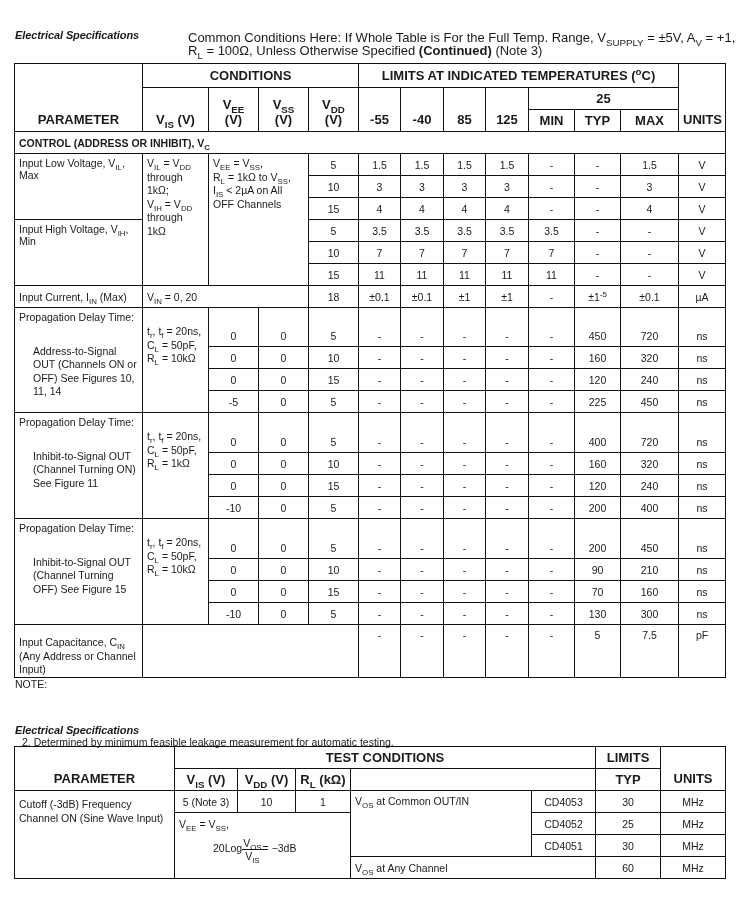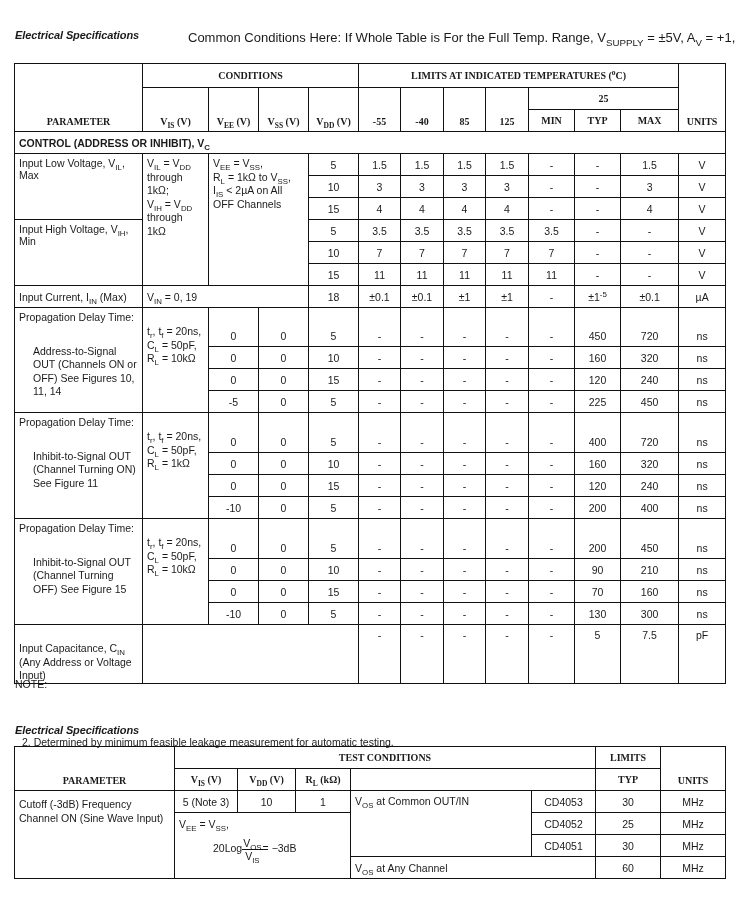--- a/index.html
+++ b/index.html
@@ -3,37 +3,38 @@
 <meta charset="utf-8">
 <style>
   html, body { margin: 0; padding: 0; background: #ffffff; }
   body { width: 742px; height: 922px; position: relative; overflow: hidden;
          font-family: "Liberation Sans", sans-serif; color: #1a1a1a; }
   .title { position: absolute; font-weight: bold; font-size: 11px; letter-spacing: -0.1px; font-style: italic; }
   .subtitle { position: absolute; font-size: 13px; line-height: 13px; }
   table.spec { position: absolute; border-collapse: collapse; table-layout: fixed;
                font-size: 10.5px; }
   table.spec td, table.spec th { border: 1.3px solid #111; padding: 0 4px; overflow: hidden; }
-  table.spec th { font-weight: bold; text-align: center; font-size: 10px; font-family: Liberation Serif, serif; }
+  table.spec th { font-weight: bold; text-align: center; font-size: 13px; }
   .c { text-align: center; }
   .l { text-align: left; vertical-align: top; }
   .bl { text-align: center; vertical-align: bottom; padding-bottom: 4px !important; }
   sub, sup { font-size: 75%; line-height: 0; }
   .note { position: absolute; font-size: 10.5px; }
   .indent { padding-left: 14px; display: block; margin-top: 20px; }
   .frac { display: inline-block; vertical-align: middle; text-align: center; line-height: 12px; }
   .frac .num { display: block; border-bottom: 1px solid #111; padding: 0 1px; }
   .frac .den { display: block; }
 </style>
 </head>
 <body>
 
 <div class="title" style="left:15px; top:29px;">Electrical Specifications</div>
 <div class="subtitle" style="left:188px; top:31px;">
   <div><span>Common Conditions Here: If Whole Table is For the Full Temp. Range, V</span><sub>SUPPLY</sub><span> = ±5V, A</span><sub>V</sub><span> = +1,</span></div>
+  <div><span>R</span><sub>L</sub><span> = 100Ω, Unless Otherwise Specified  </span><b>(Continued)</b><span> (Note 3)</span></div>
 </div>
 
 <table class="spec" style="left:14px; top:63px; width:711px;">
   <colgroup>
     <col style="width:128px">
       <col style="width:66px">
       <col style="width:50px">
       <col style="width:50px">
       <col style="width:50px">
     <col style="width:42px">
@@ -153,21 +154,21 @@
     <td class="c">11</td>
     <td class="c">11</td>
     <td class="c">11</td>
     <td class="c">-</td>
     <td class="c">-</td>
     <td class="c">V</td>
   </tr>
 
   <tr style="height:22px">
     <td class="l" style="vertical-align:middle"><span>Input Current, I</span><sub>IN</sub><span> (Max)</span></td>
-    <td colspan="3" class="l" style="vertical-align:middle"><span>V</span><sub>IN</sub><span> = 0, 19</span></td>
+    <td colspan="3" class="l" style="vertical-align:middle"><span>V</span><sub>IN</sub><span> = 0, 20</span></td>
     <td class="c">18</td>
     <td class="c">±0.1</td>
     <td class="c">±0.1</td>
     <td class="c">±1</td>
     <td class="c">±1</td>
     <td class="c">-</td>
     <td class="c"><span>±1</span><sup>-5</sup></td>
     <td class="c">±0.1</td>
     <td class="c">µA</td>
   </tr>
@@ -352,21 +353,21 @@
     <td class="c">-</td>
     <td class="c">-</td>
     <td class="c">-</td>
     <td class="c">-</td>
     <td class="c">130</td>
     <td class="c">300</td>
     <td class="c">ns</td>
   </tr>
 
   <tr style="height:50px">
-    <td class="l" style="padding-top:17px; line-height:13.5px"><span>Input Capacitance, C</span><sub>IN</sub><br><span>(Any Address or Voltage Input)</span></td>
+    <td class="l" style="padding-top:11px; line-height:13.5px"><span>Input Capacitance, C</span><sub>IN</sub><br><span>(Any Address or Channel Input)</span></td>
     <td colspan="4"></td>
     <td class="c" style="vertical-align:top; padding-top:4px">-</td>
     <td class="c" style="vertical-align:top; padding-top:4px">-</td>
     <td class="c" style="vertical-align:top; padding-top:4px">-</td>
     <td class="c" style="vertical-align:top; padding-top:4px">-</td>
     <td class="c" style="vertical-align:top; padding-top:4px">-</td>
     <td class="c" style="vertical-align:top; padding-top:4px">5</td>
     <td class="c" style="vertical-align:top; padding-top:4px">7.5</td>
     <td class="c" style="vertical-align:top; padding-top:4px">pF</td>
   </tr>

